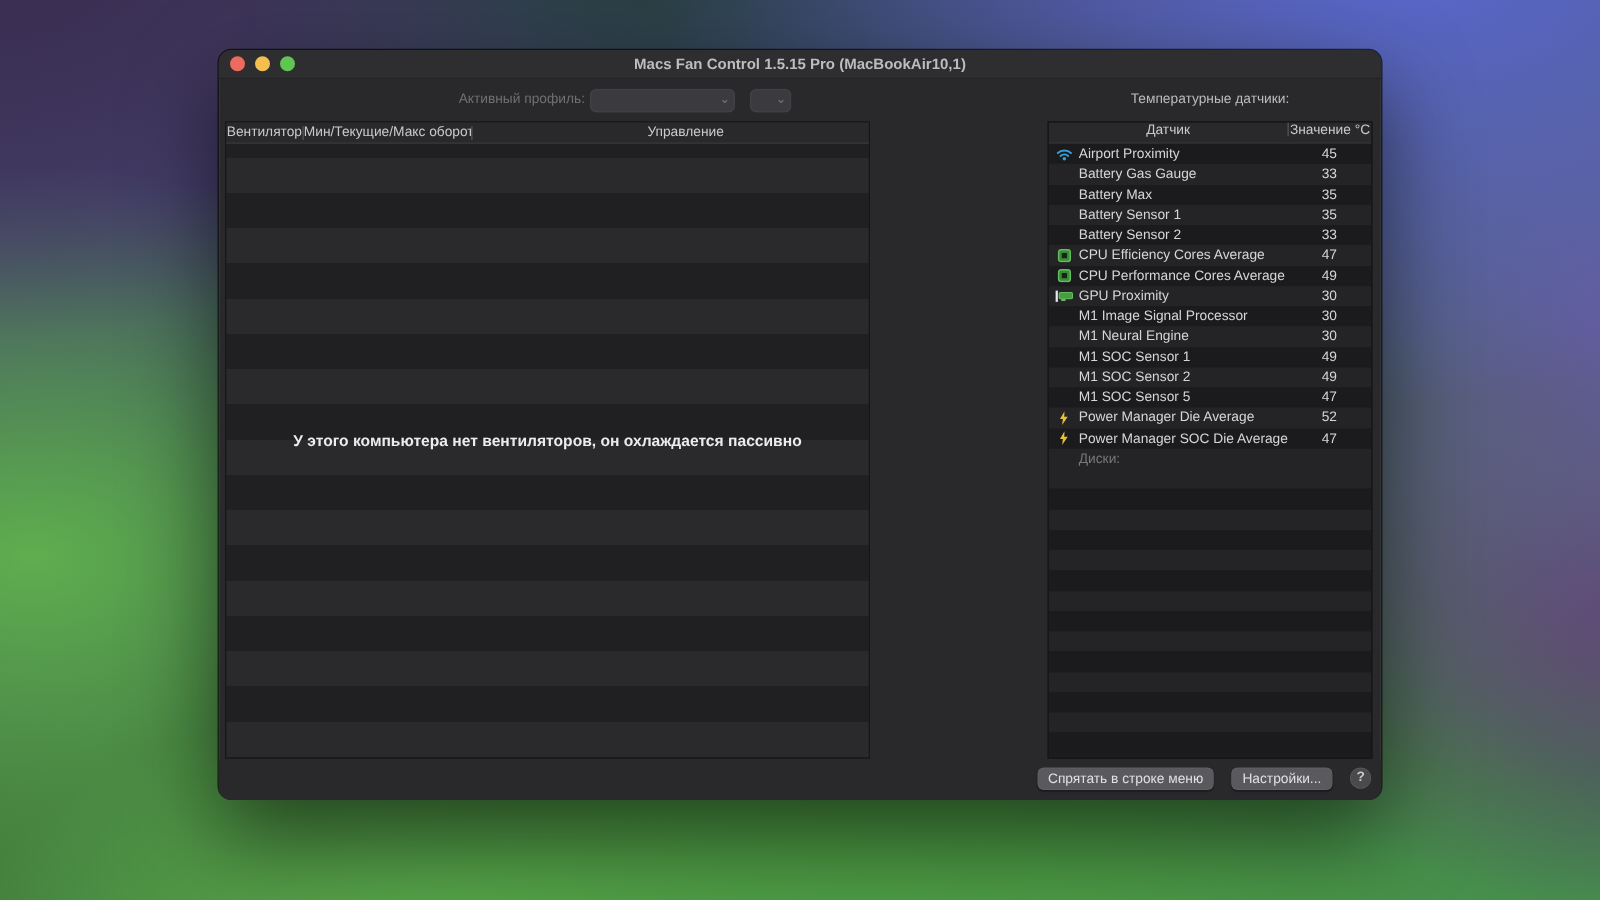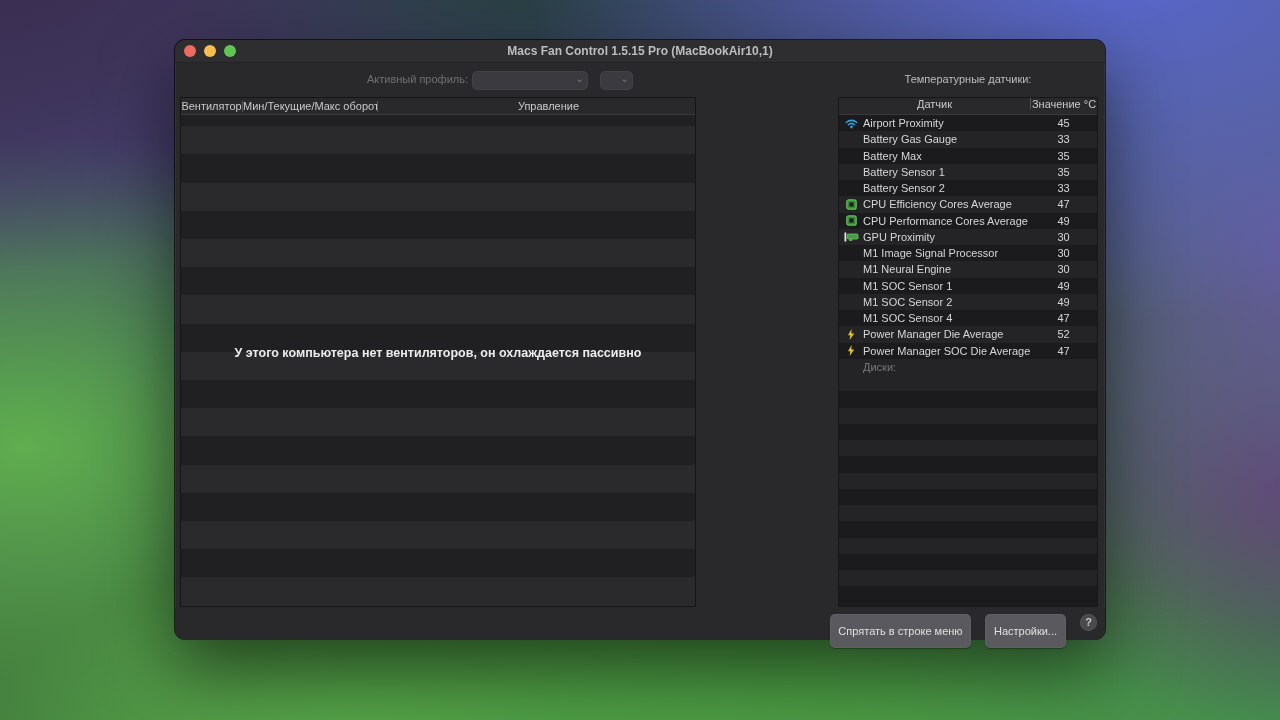--- a/index.html
+++ b/index.html
@@ -52,21 +52,21 @@
   .sensors-panel .c1{width:191px;}
   .sensors-panel .c2{flex:1;}
   .srow{position:relative;height:16.26px;}
   .srow.even{background:#1b1b1d;}
   .srow.odd{background:#242427;}
   .srow .ico{position:absolute;left:3px;top:0;width:18px;height:16px;display:flex;align-items:center;justify-content:center;}
   .srow .nm{position:absolute;left:24px;top:0;line-height:16.3px;font-size:11px;color:#d6d6d8;white-space:nowrap;}
   .srow .nm.section{color:#77777a;}
   .srow .val{position:absolute;left:191px;width:67px;top:0;line-height:16.3px;font-size:11px;color:#d6d6d8;text-align:center;}
   .footer{position:relative;height:32px;background:#29292b;border-radius:0 0 10px 10px;}
-  .btn{position:absolute;top:6px;height:34px;box-sizing:border-box;background:#5a5a5e;border:none;border-radius:5px;
+  .btn{position:absolute;top:6px;height:18px;box-sizing:border-box;background:#5a5a5e;border:none;border-radius:5px;
     font-family:"Liberation Sans",sans-serif;font-size:11px;color:#e0e0e2;line-height:16px;padding:0 0;
     box-shadow:inset 0 0 0 0.5px rgba(255,255,255,.08), 0 1px 1px rgba(0,0,0,.3);}
   .btn.hide-btn{left:655px;width:141px;}
   .btn.settings-btn{left:810px;width:81px;}
   .help-btn{position:absolute;left:905px;top:6px;width:17px;height:17px;border-radius:50%;
     background:#4a4a4d;border:none;color:#c9c9cb;font-size:11px;font-weight:700;line-height:15px;text-align:center;padding:0;
     box-shadow:inset 0 0 0 0.5px rgba(255,255,255,.1);}
 </style>
 </head>
 <body>
@@ -186,21 +186,21 @@
             </div>
             <div class="srow even">
               <span class="nm">M1 SOC Sensor 1</span>
               <span class="val">49</span>
             </div>
             <div class="srow odd">
               <span class="nm">M1 SOC Sensor 2</span>
               <span class="val">49</span>
             </div>
             <div class="srow even">
-              <span class="nm">M1 SOC Sensor 4</span>
+              <span class="nm">M1 SOC Sensor 5</span>
               <span class="val">47</span>
             </div>
             <div class="srow odd">
               <span class="ico">
                 <svg width="8" height="11" viewBox="0 0 8 11">
                   <path d="M4.6 0 L1 6.2 h2.3 L2.7 11 L7.2 4.4 H4.4 Z" fill="#e5c03a"></path>
                 </svg>
               </span>
               <span class="nm">Power Manager Die Average</span>
               <span class="val">52</span>

